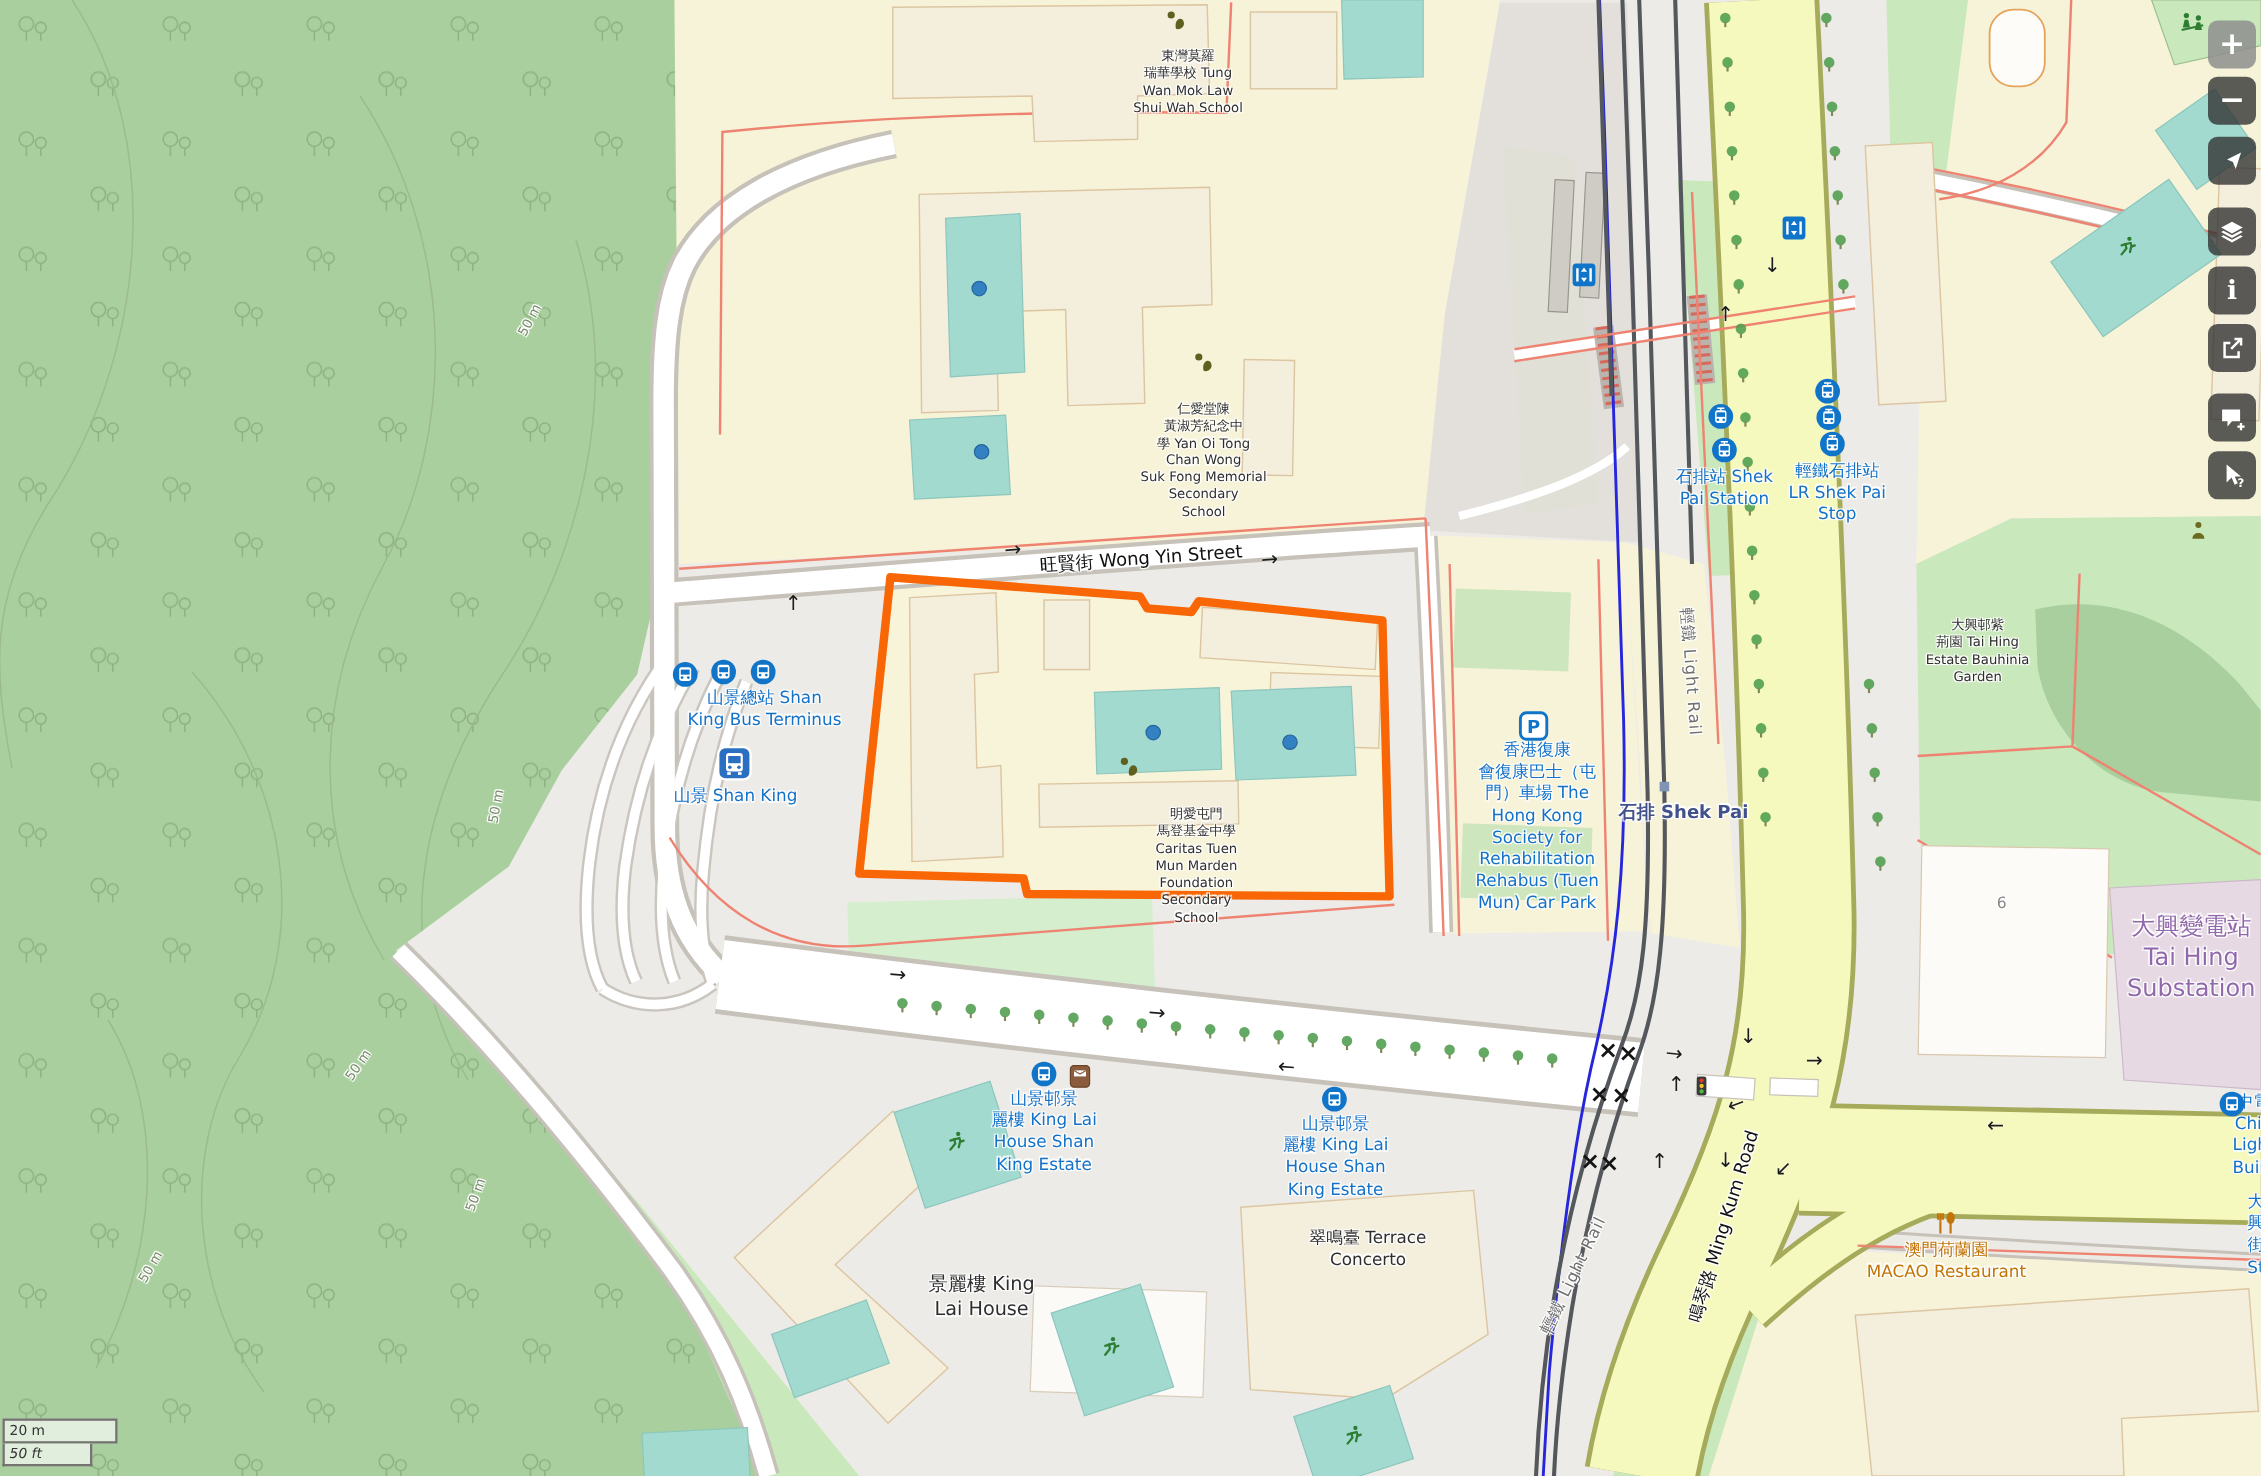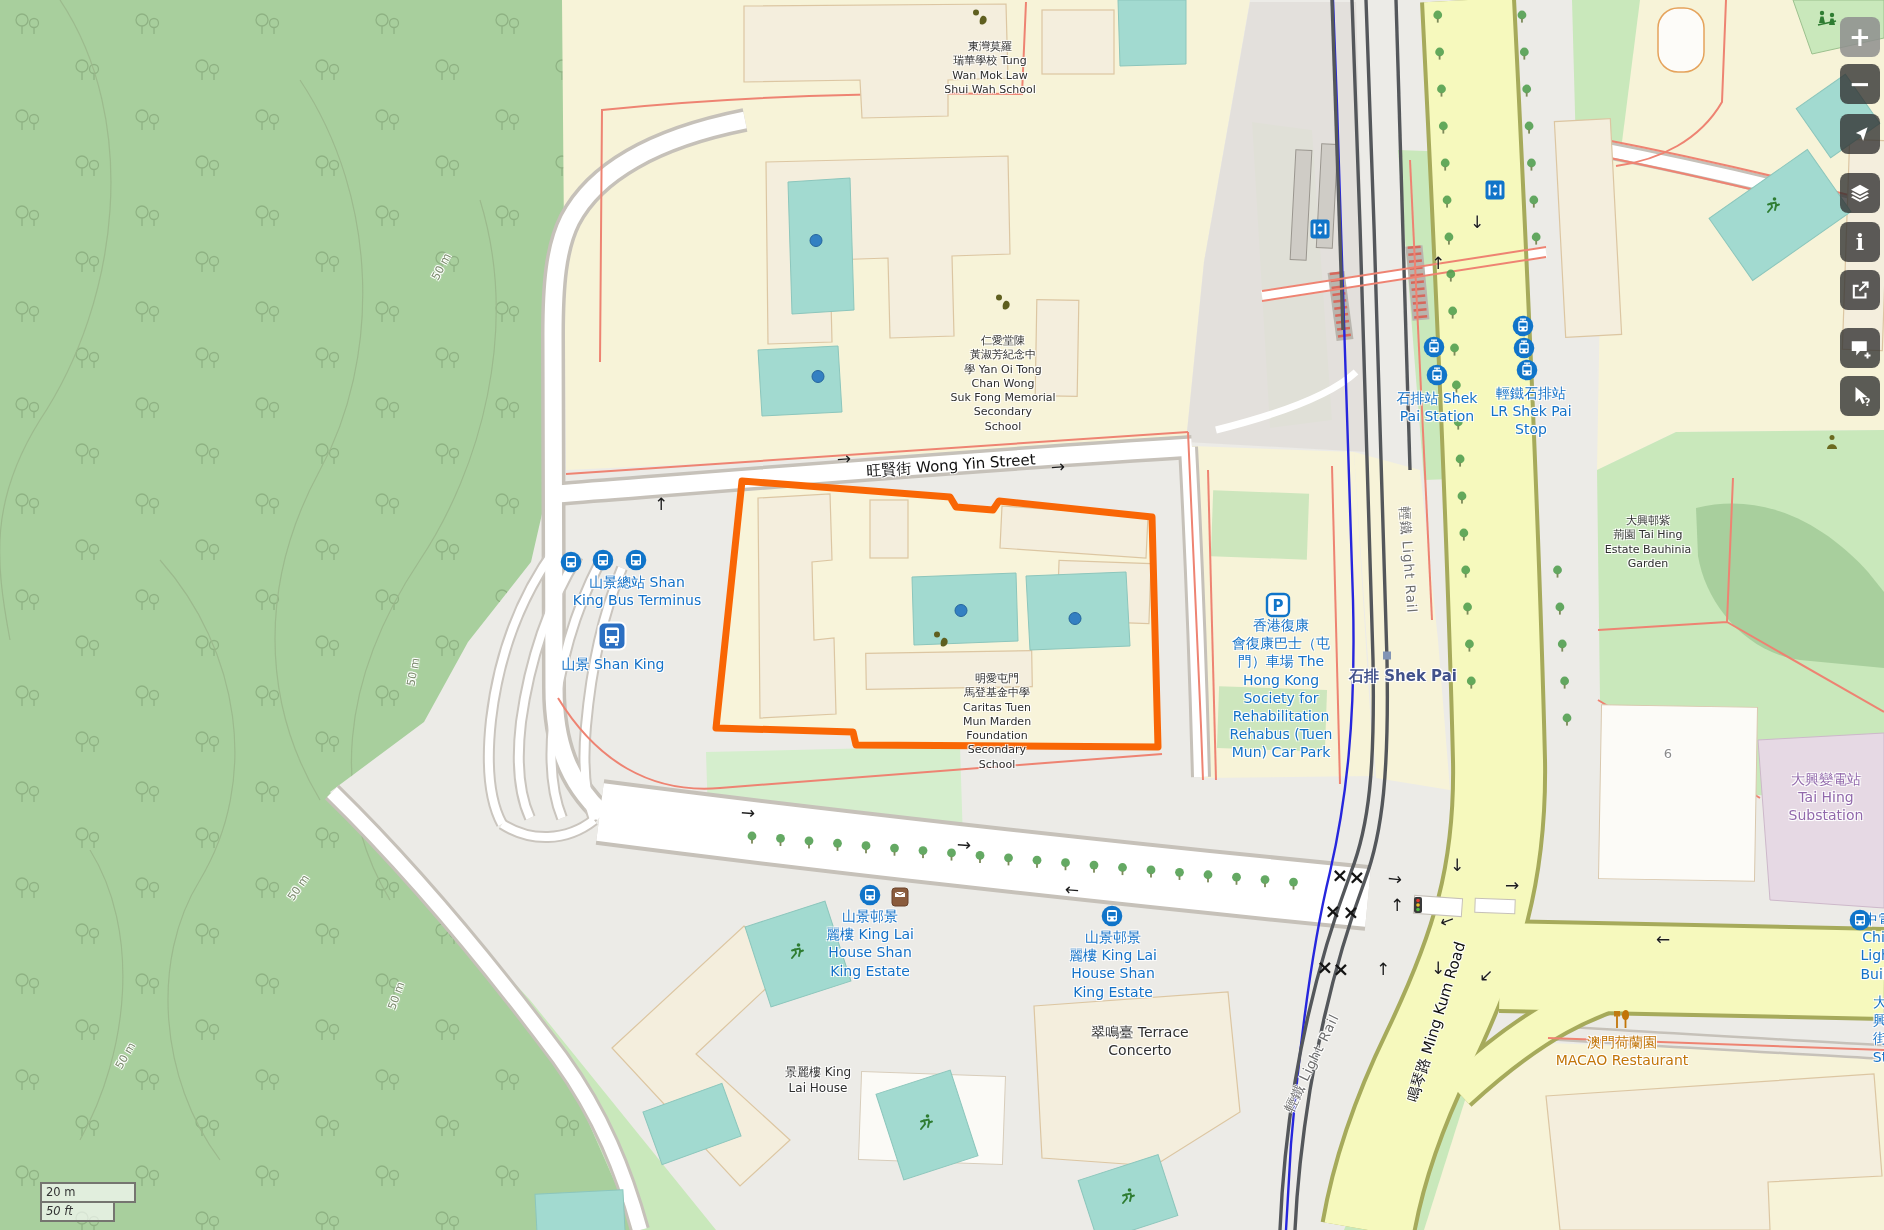--- a/index.html
+++ b/index.html
@@ -5,37 +5,37 @@
   html,body{margin:0;padding:0;background:#ecebe7;}
   #stage{position:relative;width:1884px;height:1230px;overflow:hidden;
          font-family:"DejaVu Sans",sans-serif;cursor:default;}
   #basemap{position:absolute;left:0;top:0;}
   .lbl{position:absolute;text-align:center;white-space:pre-line;line-height:1.3;
        text-shadow:-1px -1px 0 rgba(255,255,255,.9),1px -1px 0 rgba(255,255,255,.9),
        -1px 1px 0 rgba(255,255,255,.9),1px 1px 0 rgba(255,255,255,.9),0 0 3px #fff;}
   .poi{color:#2e2e2e;font-size:11px;}
   .transit{color:#1371c8;font-size:14px;}
   .place{color:#41518a;font-size:15px;font-weight:bold;}
-  .power{color:#9168ab;font-size:14px;}
+  .power{color:#9168ab;font-size:20px;}
   .food{color:#c27508;font-size:14px;}
   .rail{color:#6f6f6f;font-size:13.5px;letter-spacing:1px;}
   .road{color:#101010;font-size:15px;}
   .muted{color:#8a8a8a;font-size:13px;}
   .contour{color:#7d8a6f;font-size:11px;}
   .icon{position:absolute;}
   .arw{position:absolute;color:#1c1c1c;font-size:17px;line-height:1;
        text-shadow:0 0 2px rgba(255,255,255,.8);}
   .xmark{position:absolute;color:#141414;font-size:20px;font-weight:bold;line-height:1;}
   .ctl{position:absolute;left:1840px;width:40px;height:40px;border-radius:8px;
        background:rgba(47,47,47,.78);display:flex;align-items:center;justify-content:center;
        color:#fff;font-size:26px;font-weight:bold;box-sizing:border-box;cursor:pointer;}
   .ctl.light{background:rgba(142,142,142,.85);}
   #scalebar{position:absolute;left:2px;top:1182px;font-size:11.5px;color:#333;}
   #scalebar .box{background:rgba(255,255,255,.65);border:2px solid #757570;
-       padding:0 4px;height:17px;line-height:17px;box-sizing:content-box;margin-left:38px;}
+       padding:0 4px;height:17px;line-height:17px;box-sizing:content-box;}
   #scalebar .box.ft{border-top:none;width:63px;font-style:italic;}
   #scalebar .box.m{width:84px;}
   #attribution{position:absolute;right:0;bottom:0;background:rgba(255,255,255,.72);
        font-size:13px;color:#222;padding:3px 8px 4px 10px;white-space:nowrap;}
   #attribution a{color:#3d7dbf;text-decoration:none;cursor:pointer;}
 </style>
 </head>
 <body>
 <div id="stage">
 
@@ -483,21 +483,21 @@
       <div class="lbl transit" style="left: 870px; top: 943px; transform: translate(-50%, -50%);">山景邨景
 麗樓 King Lai
 House Shan
 King Estate</div>
       <div class="lbl transit" style="left: 1113px; top: 964px; transform: translate(-50%, -50%);">山景邨景
 麗樓 King Lai
 House Shan
 King Estate</div>
       <div class="lbl poi" style="left: 1140px; top: 1041px; font-size: 14px; transform: translate(-50%, -50%);">翠鳴臺 Terrace
 Concerto</div>
-      <div class="lbl poi" style="left: 818px; top: 1081px; font-size: 12px; transform: translate(-50%, -50%);">景麗樓 King
+      <div class="lbl poi" style="left: 818px; top: 1081px; font-size: 16px; transform: translate(-50%, -50%);">景麗樓 King
 Lai House</div>
       <div class="lbl rail" style="left: 1408px; top: 560px; transform: translate(-50%, -50%) rotate(86deg);">輕鐵 Light Rail</div>
       <div class="lbl rail" style="left: 1312px; top: 1063px; transform: translate(-50%, -50%) rotate(-64deg);">輕鐵 Light Rail</div>
       <div class="lbl road" style="left: 1437px; top: 1022px; transform: translate(-50%, -50%) rotate(-73deg);">鳴琴路 Ming Kum Road</div>
       <div class="lbl road" style="left: 951px; top: 466px; transform: translate(-50%, -50%) rotate(-4deg);">旺賢街 Wong Yin Street</div>
       <div class="lbl muted" style="left: 1668px; top: 754px; transform: translate(-50%, -50%);">6</div>
       <div class="lbl transit" style="left: 1878px; top: 946px; transform: translate(-50%, -50%);">中電 Chin
 Light Build</div>
       <div class="lbl transit" style="left: 1880px; top: 1029px; transform: translate(-50%, -50%);">大興街
 St</div>

